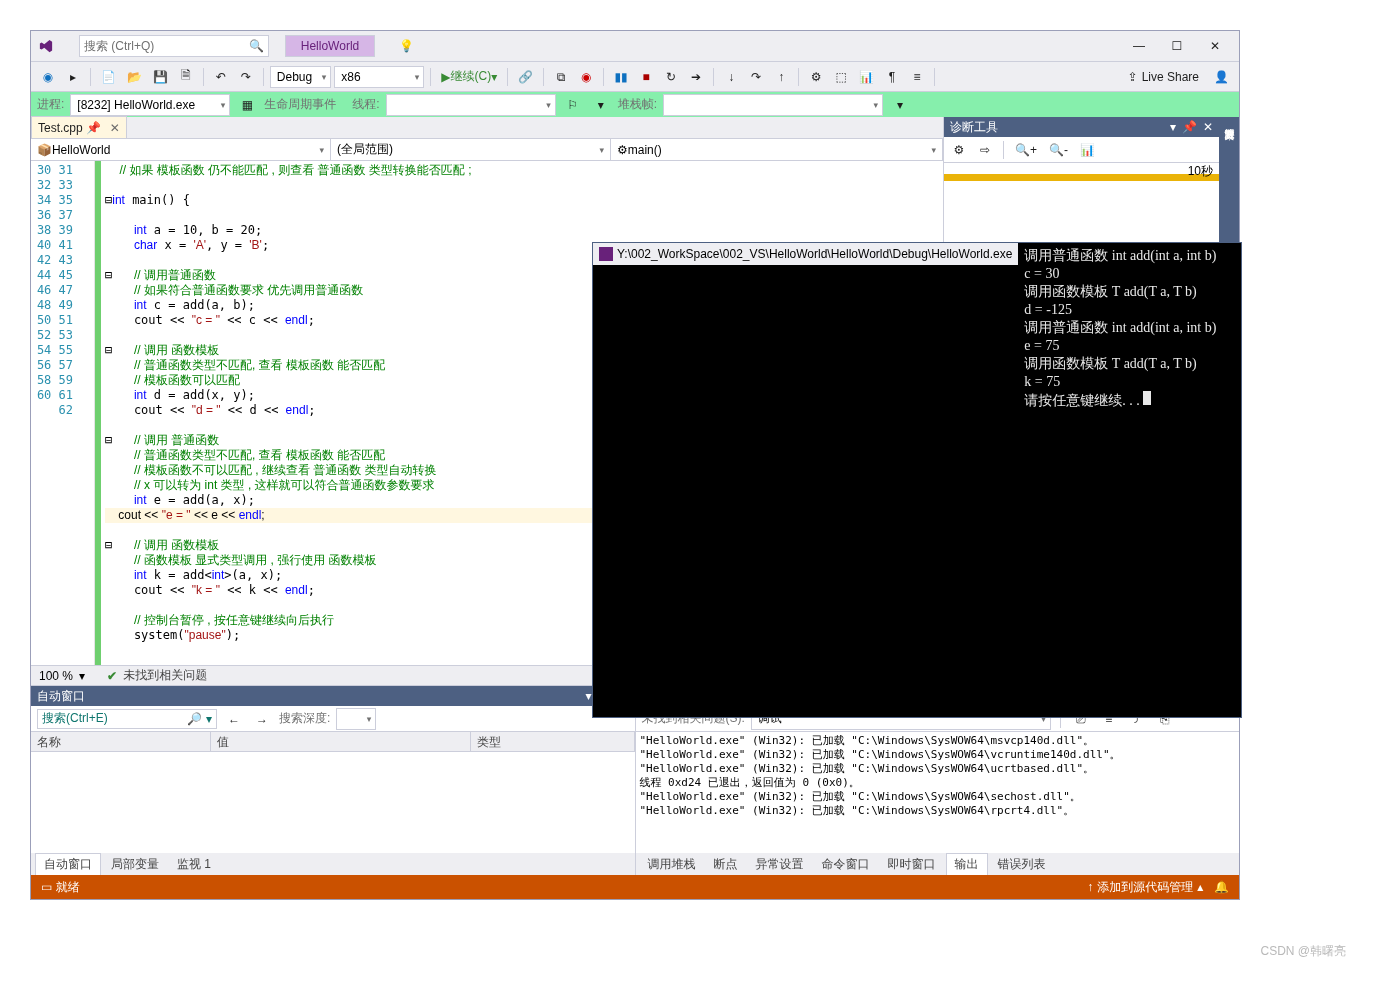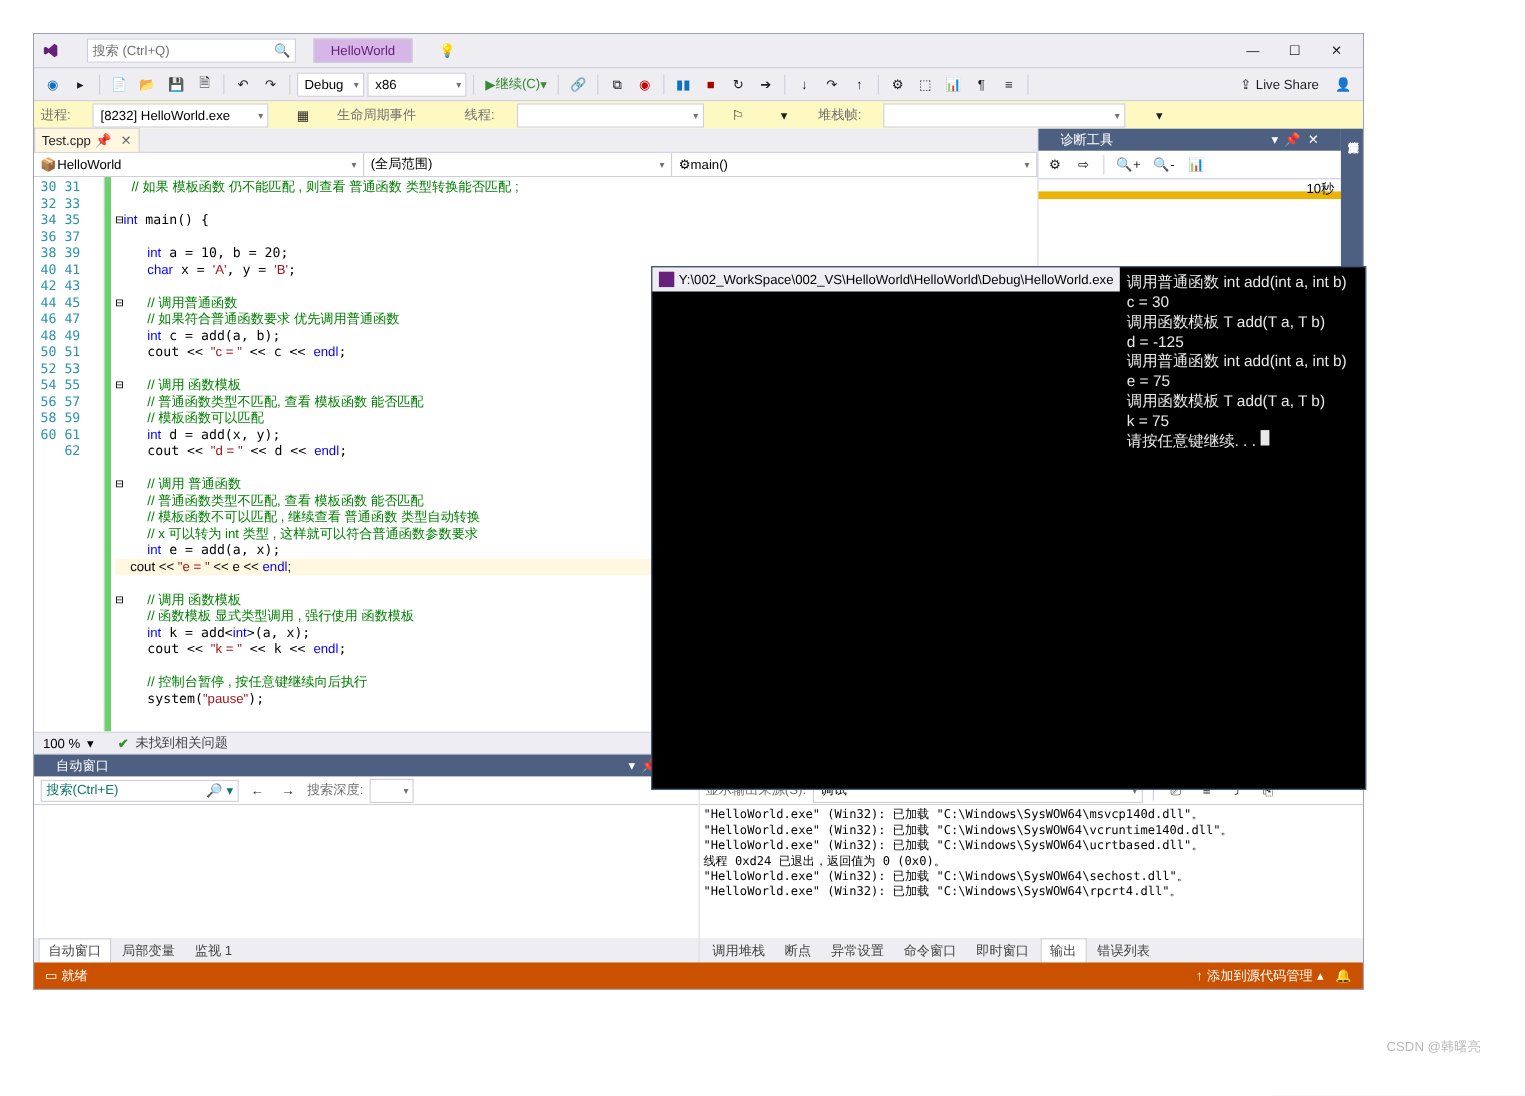--- a/index.html
+++ b/index.html
@@ -14,42 +14,42 @@
 .solname{margin-left:12px;width:90px;height:22px;background:#d6b6e6;color:#68217a;display:flex;align-items:center;justify-content:center;border:1px solid #cccedb}
 .winbtns{margin-left:auto;display:flex;gap:2px}
 .winbtn{width:36px;height:26px;display:flex;align-items:center;justify-content:center;color:#1e1e1e}
 .toolbar{height:30px;background:#eeeef2;border-top:1px solid #cccedb;display:flex;align-items:center;padding:0 6px;gap:3px}
 .tbtn{min-width:22px;height:22px;display:flex;align-items:center;justify-content:center;padding:0 3px;color:#1e1e1e;border:1px solid transparent}
 .tbtn.grn{color:#388a34}
 .tsep{width:1px;height:18px;background:#cccedb;margin:0 3px}
 .tbsel{height:22px;border:1px solid #cccedb;background:#fff;padding:0 18px 0 6px;display:flex;align-items:center;position:relative;min-width:60px}
 .tbsel::after{content:"▾";position:absolute;right:4px;color:#717171;font-size:9px}
 .liveshare{margin-left:auto;display:flex;align-items:center;gap:4px;color:#1e1e1e}
-.toolbar2{height:26px;background:#fef9c3;display:flex;align-items:center;padding:0 6px;gap:20px;border-top:1px solid #cccedb}
+.toolbar2{height:26px;background:#86efac;display:flex;align-items:center;padding:0 6px;gap:6px;border-top:1px solid #cccedb}
 .tlbl{color:#717171}
 .midrow{flex:1;display:flex;min-height:0;background:#fff}
 .editorcol{flex:1;display:flex;flex-direction:column;min-width:0}
 .tabstrip{height:22px;background:#eeeef2;display:flex;align-items:flex-end;border-bottom:1px solid #cccedb}
 .filetab{height:22px;background:#fff7e0;border:1px solid #cccedb;border-bottom:none;padding:0 6px;display:flex;align-items:center;gap:4px;color:#1e1e1e;font-size:11px}
 .filetab .pin{color:#6a6a6a}
 .filetab .x{color:#6a6a6a;margin-left:4px}
 .navbar{height:22px;background:#fff;display:flex;border-bottom:1px solid #cccedb}
 .navsel{flex:1;border-right:1px solid #cccedb;display:flex;align-items:center;padding:0 6px;position:relative}
 .navsel::after{content:"▾";position:absolute;right:6px;color:#717171;font-size:9px}
 .codearea{flex:1;display:flex;background:#fff;position:relative;overflow:hidden}
 .gutter{width:50px;background:#fff;text-align:right;padding:2px 8px 2px 0;color:#2b91af;font-family:Consolas,monospace;font-size:12px;line-height:15px}
 .margin2{width:14px;background:#fff;border-right:1px solid #e4e4e4}
 .greenbar{width:6px;background:#6fcf6f}
 .codetxt{flex:1;padding:2px 0 2px 4px;font-family:Consolas,monospace;font-size:12px;line-height:15px;white-space:pre;color:#000}
 .kw{color:#0000ff}.ty{color:#0000ff}.str{color:#a31515}.cmt{color:#008000}
 .curline{background:#fff7e0;display:inline-block;width:100%}
 .zoombar{height:20px;background:#eeeef2;border-top:1px solid #cccedb;display:flex;align-items:center;padding:0 8px;gap:6px}
 .okicon{color:#388a34;font-weight:bold}
 .diagpanel{width:276px;border-left:1px solid #cccedb;display:flex;flex-direction:column;background:#fff}
-.panelhdr{height:20px;background:#4d6082;color:#fff;display:flex;align-items:center;padding:0 20px;font-size:11px}
+.panelhdr{height:20px;background:#4d6082;color:#fff;display:flex;align-items:center;padding:0 6px;font-size:11px}
 .panelhdr .wbtns{margin-left:auto;display:flex;gap:6px}
 .diagtb{height:26px;display:flex;align-items:center;gap:4px;padding:0 4px;border-bottom:1px solid #cccedb}
 .diagsession{padding:4px 6px;font-weight:bold;border-bottom:1px solid #cccedb}
 .diagtimeline{height:18px;border-bottom:7px solid #eab308;padding:0 6px;display:flex;justify-content:flex-end;font-size:10px}
 .rightvert{width:20px;background:#4d6082;color:#fff;writing-mode:vertical-rl;text-orientation:upright;font-size:10px;display:flex;align-items:center;padding:4px 0}
 .bottomrow{height:190px;display:flex;background:#eeeef2;border-top:1px solid #cccedb}
 .btmpanel{flex:1;display:flex;flex-direction:column;border-right:1px solid #cccedb}
 .btmpanel2{flex:1;display:flex;flex-direction:column}
 .autotb{height:26px;display:flex;align-items:center;padding:0 6px;gap:6px;border-bottom:1px solid #cccedb;background:#fff}
 .searchbox{border:1px solid #cccedb;height:20px;width:180px;display:flex;align-items:center;padding:0 4px;color:#0f766e}
@@ -59,21 +59,21 @@
 .btmtabs{height:22px;background:#eeeef2;display:flex;align-items:center;padding:0 4px;gap:2px}
 .btmtab{padding:2px 8px;color:#444}
 .btmtab.active{background:#fff;border:1px solid #cccedb;border-bottom:none}
 .outtb{height:26px;display:flex;align-items:center;padding:0 6px;gap:6px;border-bottom:1px solid #cccedb;background:#fff}
 .outbody{flex:1;background:#fff;font-family:Consolas,"Microsoft YaHei",monospace;font-size:11px;line-height:14px;padding:2px 4px;color:#000;overflow:auto;white-space:pre}
 .statusbar{height:24px;background:#ca5100;color:#fff;display:flex;align-items:center;padding:0 10px}
 .statusbar .right{margin-left:auto;display:flex;align-items:center;gap:4px}
 .console{position:absolute;left:592px;top:242px;width:650px;height:476px;background:#000;border:1px solid #4d6082;display:flex;flex-direction:row;z-index:50}
 .contitle{height:22px;background:#eeeef2;color:#000;display:flex;align-items:center;padding:0 6px;font-size:11px;gap:4px}
 .conicon{width:14px;height:14px;background:#68217a;display:inline-block}
-.conbody{flex:1;padding:4px 6px;font-family:Liberation Sans, sans-serif;font-size:14px;line-height:18px;color:#e8e8e8;white-space:pre}
+.conbody{flex:1;padding:4px 6px;font-family:Liberation Serif, serif;font-size:14px;line-height:18px;color:#e8e8e8;white-space:pre}
 .cursor{background:#e8e8e8;display:inline-block;width:8px;height:14px}
 .watermark{position:absolute;right:40px;bottom:36px;color:#b9b9b9;font-size:12px}
 svg.ico{width:14px;height:14px}
 </style>
 </head>
 <body>
 
 <div class="vs-window">
 
   <div class="titlebar">
@@ -293,38 +293,43 @@
       <div class="autotb">
         <div class="searchbox">
           <span>搜索(Ctrl+E)</span>
             <span style="margin-left:auto">🔎 ▾</span>
         </div>
         <span class="tbtn">←</span>
         <span class="tbtn">→</span>
         <span class="tlbl">搜索深度:</span>
         <div class="tbsel" style="min-width:40px"></div>
       </div>
+      <div class="autohdr">
+        <div style="width:180px">名称</div>
+        <div style="width:260px">值</div>
+        <div style="flex:1">类型</div>
+      </div>
       <div class="autobody"></div>
       <div class="btmtabs">
         <span class="btmtab active">自动窗口</span>
         <span class="btmtab">局部变量</span>
         <span class="btmtab">监视 1</span>
       </div>
     </div>
     <div class="btmpanel2">
       <div class="panelhdr">
         <span>输出</span>
         <span class="wbtns">
             <span>▾</span>
             <span>📌</span>
             <span>✕</span>
           </span>
       </div>
       <div class="outtb">
-        <span class="tlbl">显示输出来源(S):</span>
+        <span class="tlbl">未找到相关问题(S):</span>
         <div class="tbsel" style="min-width:300px">
             <span>调试</span>
           </div>
         <span class="tsep"></span>
         <span class="tbtn">⎚</span>
         <span class="tbtn">≡</span>
         <span class="tbtn">⤴</span>
         <span class="tbtn">⎘</span>
       </div>
       <div class="outbody" id="outbody">"HelloWorld.exe" (Win32): 已加载 "C:\Windows\SysWOW64\msvcp140d.dll"。

